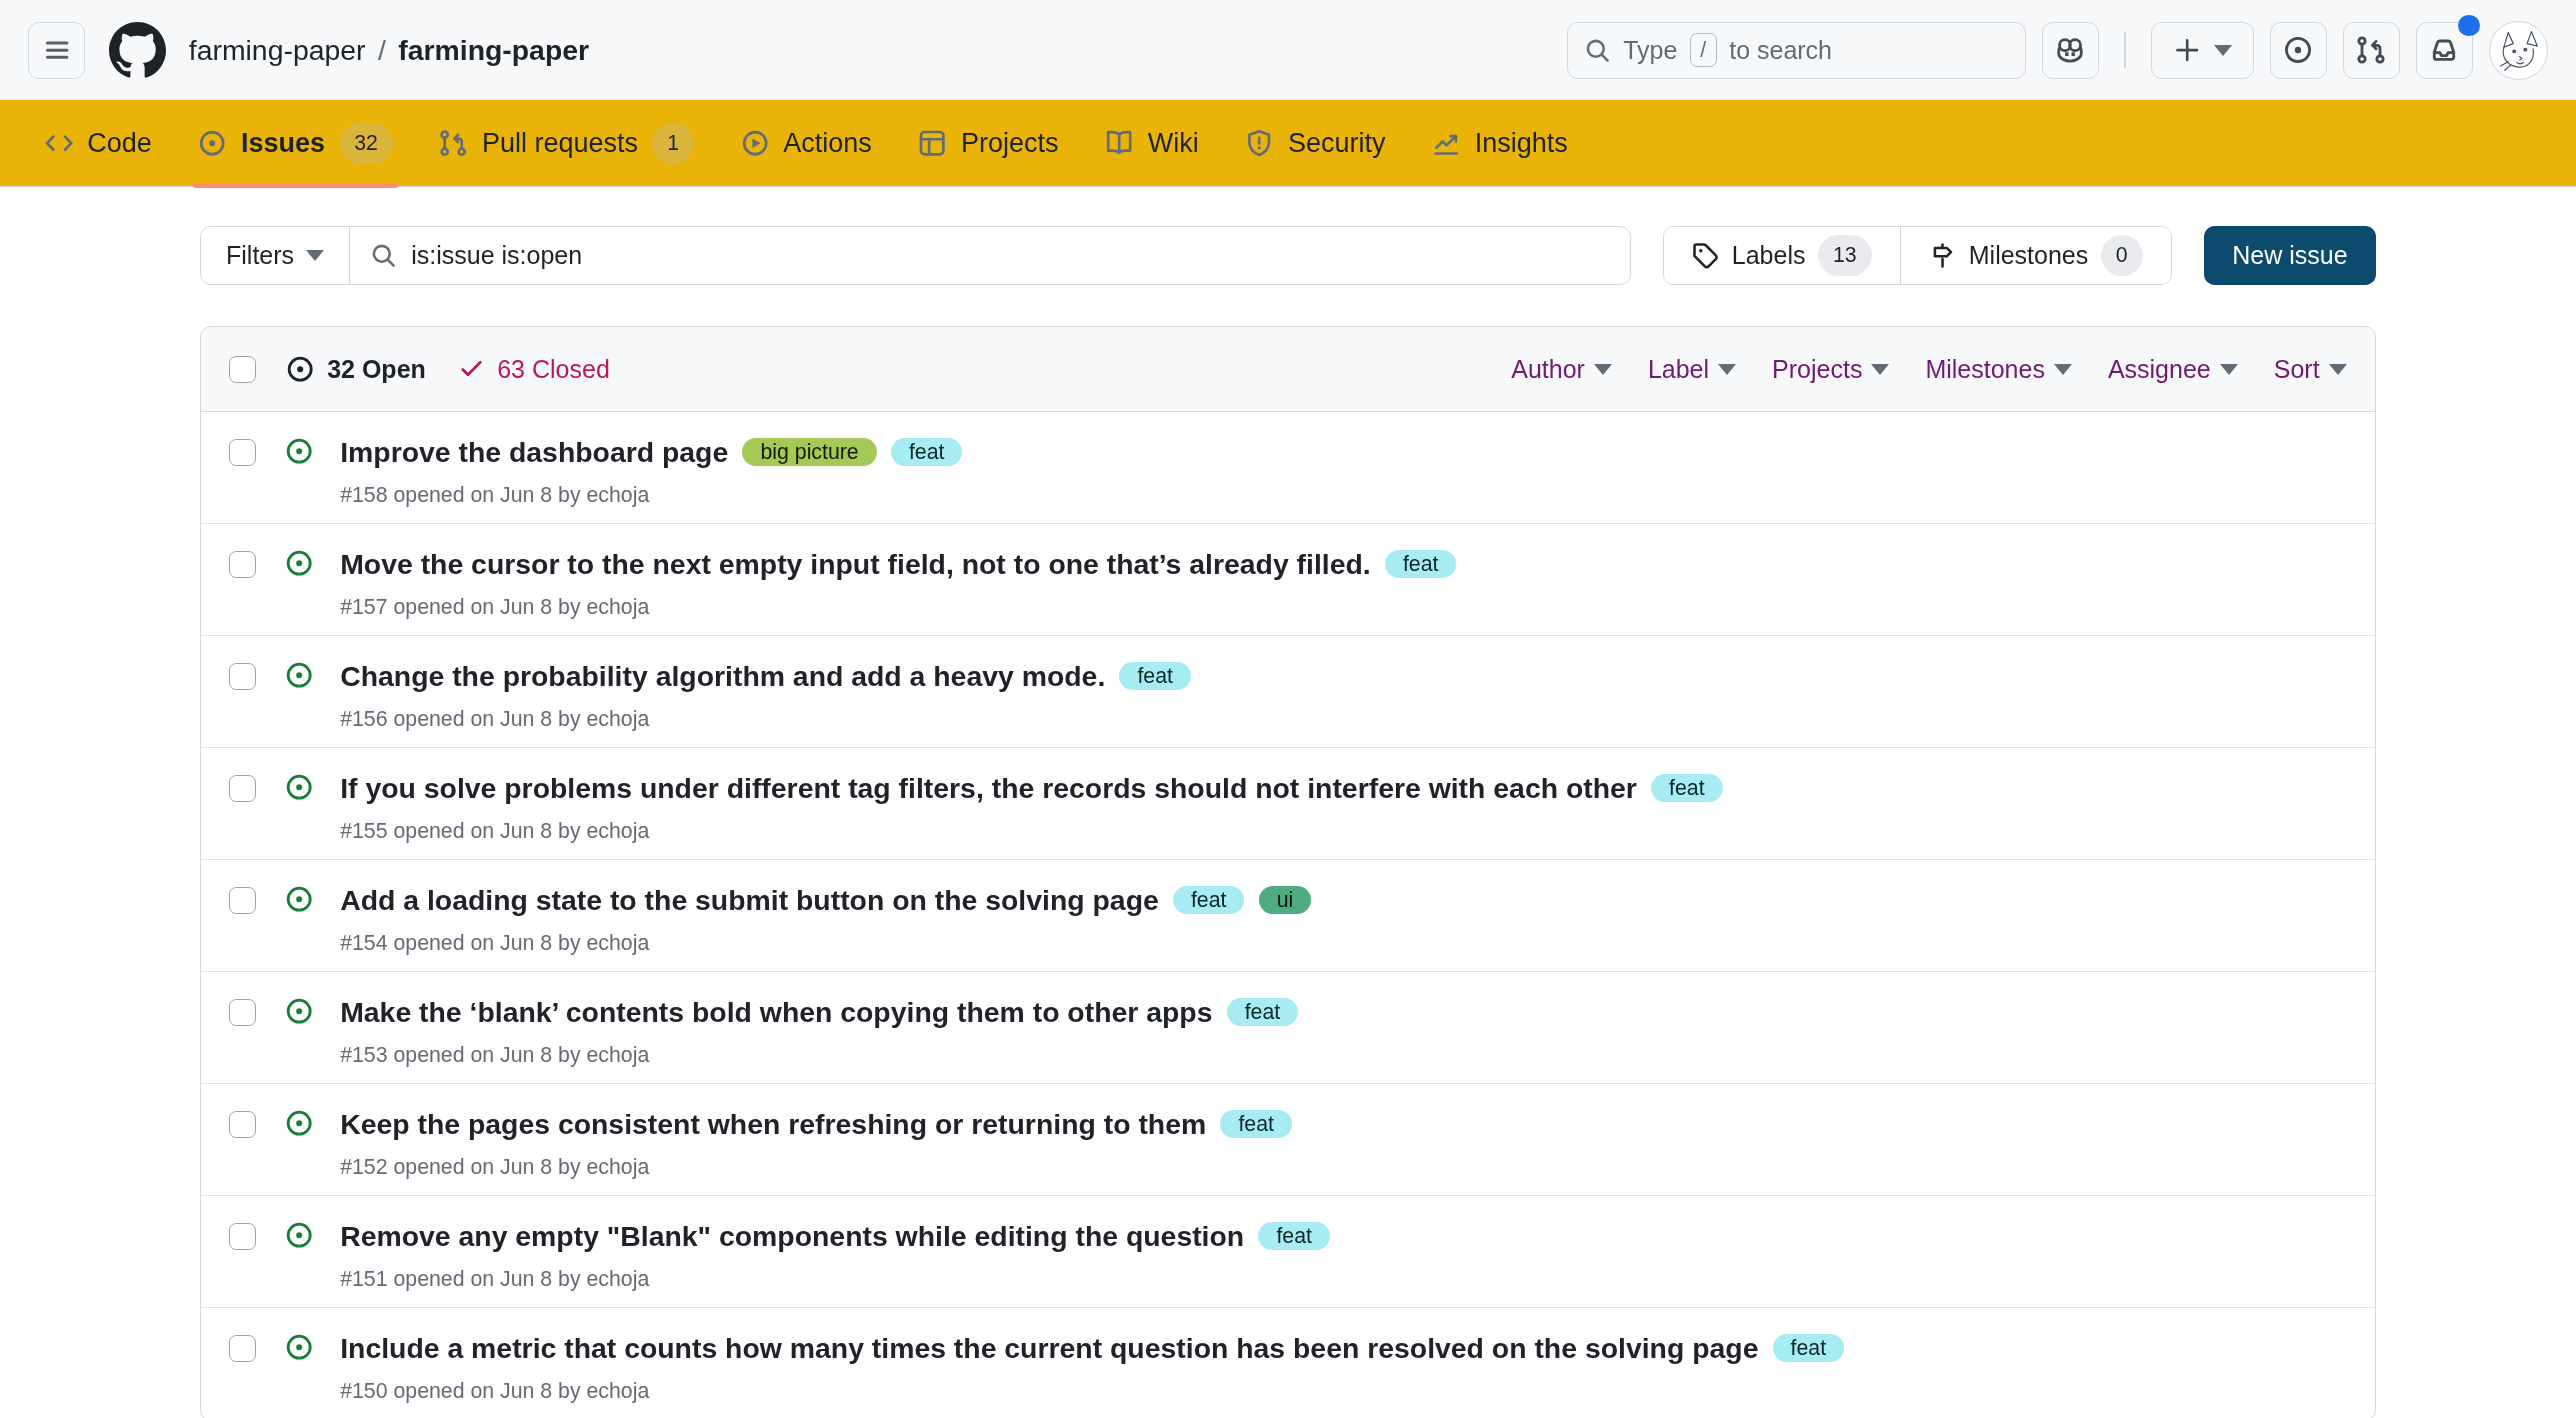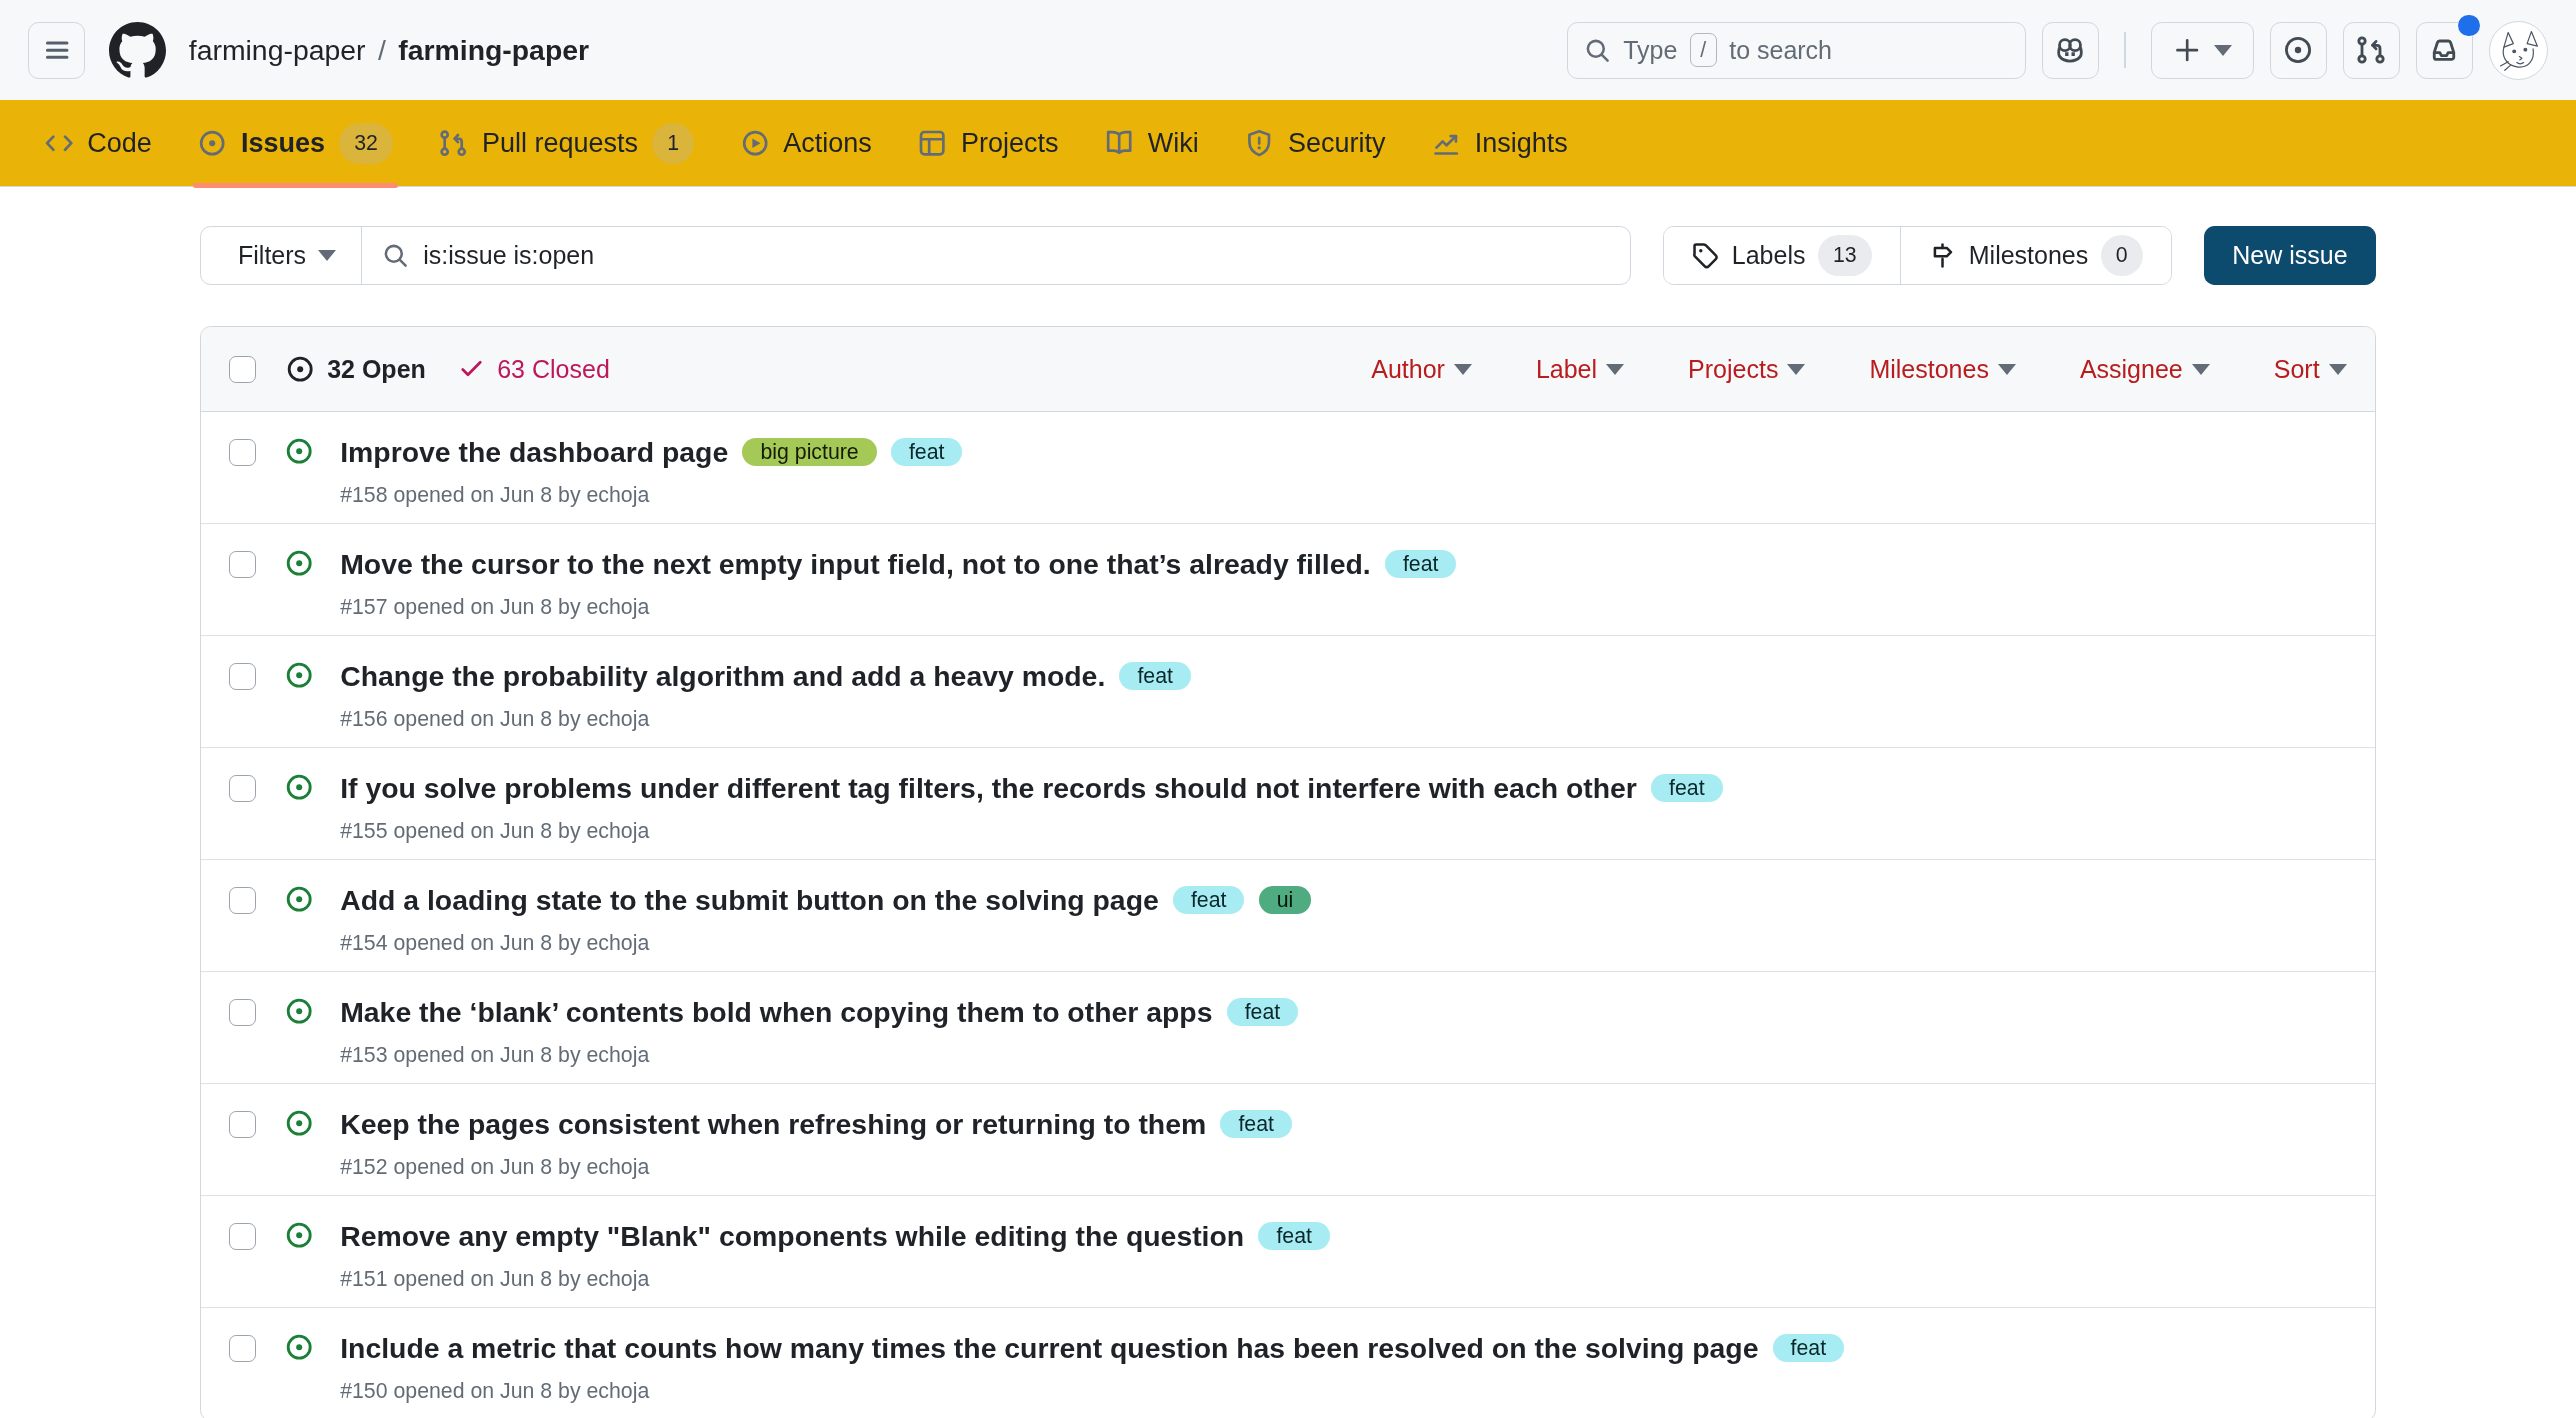--- a/index.html
+++ b/index.html
@@ -28,40 +28,40 @@
   .tabnav { background:#eab308; border-bottom:1.8px solid #d0d7de; padding:0 21.3px; display:flex; height:87px; }
   .tab { display:flex; align-items:center; gap:14.2px; padding:0 18px; margin:0 5.3px; font-size:27px; color:#1f2328; position:relative; cursor:pointer; }
   .tab .ticon { color:#636c76; display:grid; place-items:center; }
   .tab.active { font-weight:700; }
   .tab-underline { position:absolute; left:12.4px; right:12.4px; bottom:-1.8px; height:5.3px; border-radius:3.6px; }
   .count-pill { background:rgba(175,184,193,.28); border-radius:888px; font-size:21.3px; padding:8px 15px; color:#1f2328; font-weight:400; }
 
   
   .container { width:2176px; margin:0 auto; }
   .filter-row { display:flex; margin-top:39px; height:59px; gap:32px; }
-  .filter-group { flex:1; display:flex; border:1.8px solid #d0d7de; border-radius:10.7px; overflow:hidden; background:#fff;padding-left:12px; }
+  .filter-group { flex:1; display:flex; border:1.8px solid #d0d7de; border-radius:10.7px; overflow:hidden; background:#fff; }
   .filters-btn { display:flex; align-items:center; gap:12.4px; padding:0 25px; font-size:25px; border:none; border-right:1.8px solid #d0d7de; background:#fff; color:#1f2328; cursor:pointer; font-family:inherit; }
   .filter-input-wrap { flex:1; display:flex; align-items:center; gap:14.2px; padding:0 19.6px; color:#636c76; }
   .filter-input { flex:1; border:none; outline:none; font-size:25px; color:#1f2328; font-family:inherit; background:transparent; height:100%; }
   .lm-group { display:flex; border:1.8px solid #d0d7de; border-radius:10.7px; overflow:hidden; background:#fff; }
   .lm-btn { display:flex; align-items:center; gap:12.4px; padding:0 28.4px; font-size:25px; background:#fff; border:none; color:#1f2328; cursor:pointer; font-family:inherit; }
   .lm-btn + .lm-btn { border-left:1.8px solid #d0d7de; }
   .lm-btn .licon { color:#1f2328; display:grid; place-items:center; }
   .new-issue-btn { border:none; border-radius:10.7px; color:#fff; font-size:25px; font-weight:500; padding:0 28.4px; display:flex; align-items:center; cursor:pointer; font-family:inherit; }
 
   
   .issues-box { margin-top:41px; border:1.8px solid #d0d7de; border-radius:10.7px; overflow:hidden; background:#fff; }
   .box-header { background:#f6f8fa; height:85px; display:flex; align-items:center; padding:0 28.4px; border-bottom:1.8px solid #d0d7de; }
   .cb { width:27px; height:27px; border:1.8px solid #9aa3ac; border-radius:7.1px; background:#fff; flex:none; cursor:pointer; }
   .oc-group { display:flex; gap:32px; margin-left:30px; font-size:25px; align-items:center; }
   .oc-item { display:flex; gap:12.4px; cursor:pointer; }
   .oc-open { font-weight:700; color:#1f2328; }
   .oc-closed { color:#be185d; }
   .bh-spacer { flex:1; }
-  .dd-group { display:flex; gap:64px; font-size:25px; color:#b91c1c; }
+  .dd-group { display:flex; gap:36px; font-size:25px; color:#701a75; }
   .dd { display:flex; align-items:center; gap:9px; cursor:pointer; }
 
   .issue-row { display:flex; height:112px; padding:23px 28.4px 0; border-bottom:1.8px solid #dde2e8; align-items:flex-start; }
   .issue-row:last-child { border-bottom:none; }
   .issue-row .cb { margin-top:4.4px; }
   .row-icon { margin-left:28.4px; margin-top:1.8px; flex:none; display:grid; place-items:center; }
   .row-main { margin-left:27px; }
   .title-line { display:flex; align-items:center; gap:14.2px; flex-wrap:nowrap; }
   .row-title { font-size:28.4px; font-weight:700; line-height:34px; color:#1f2328; cursor:pointer; }
   .lbl { height:28px; border-radius:888px; padding:0 18px; font-size:21.3px; font-weight:500; display:inline-flex; align-items:center; flex:none; cursor:pointer; }

